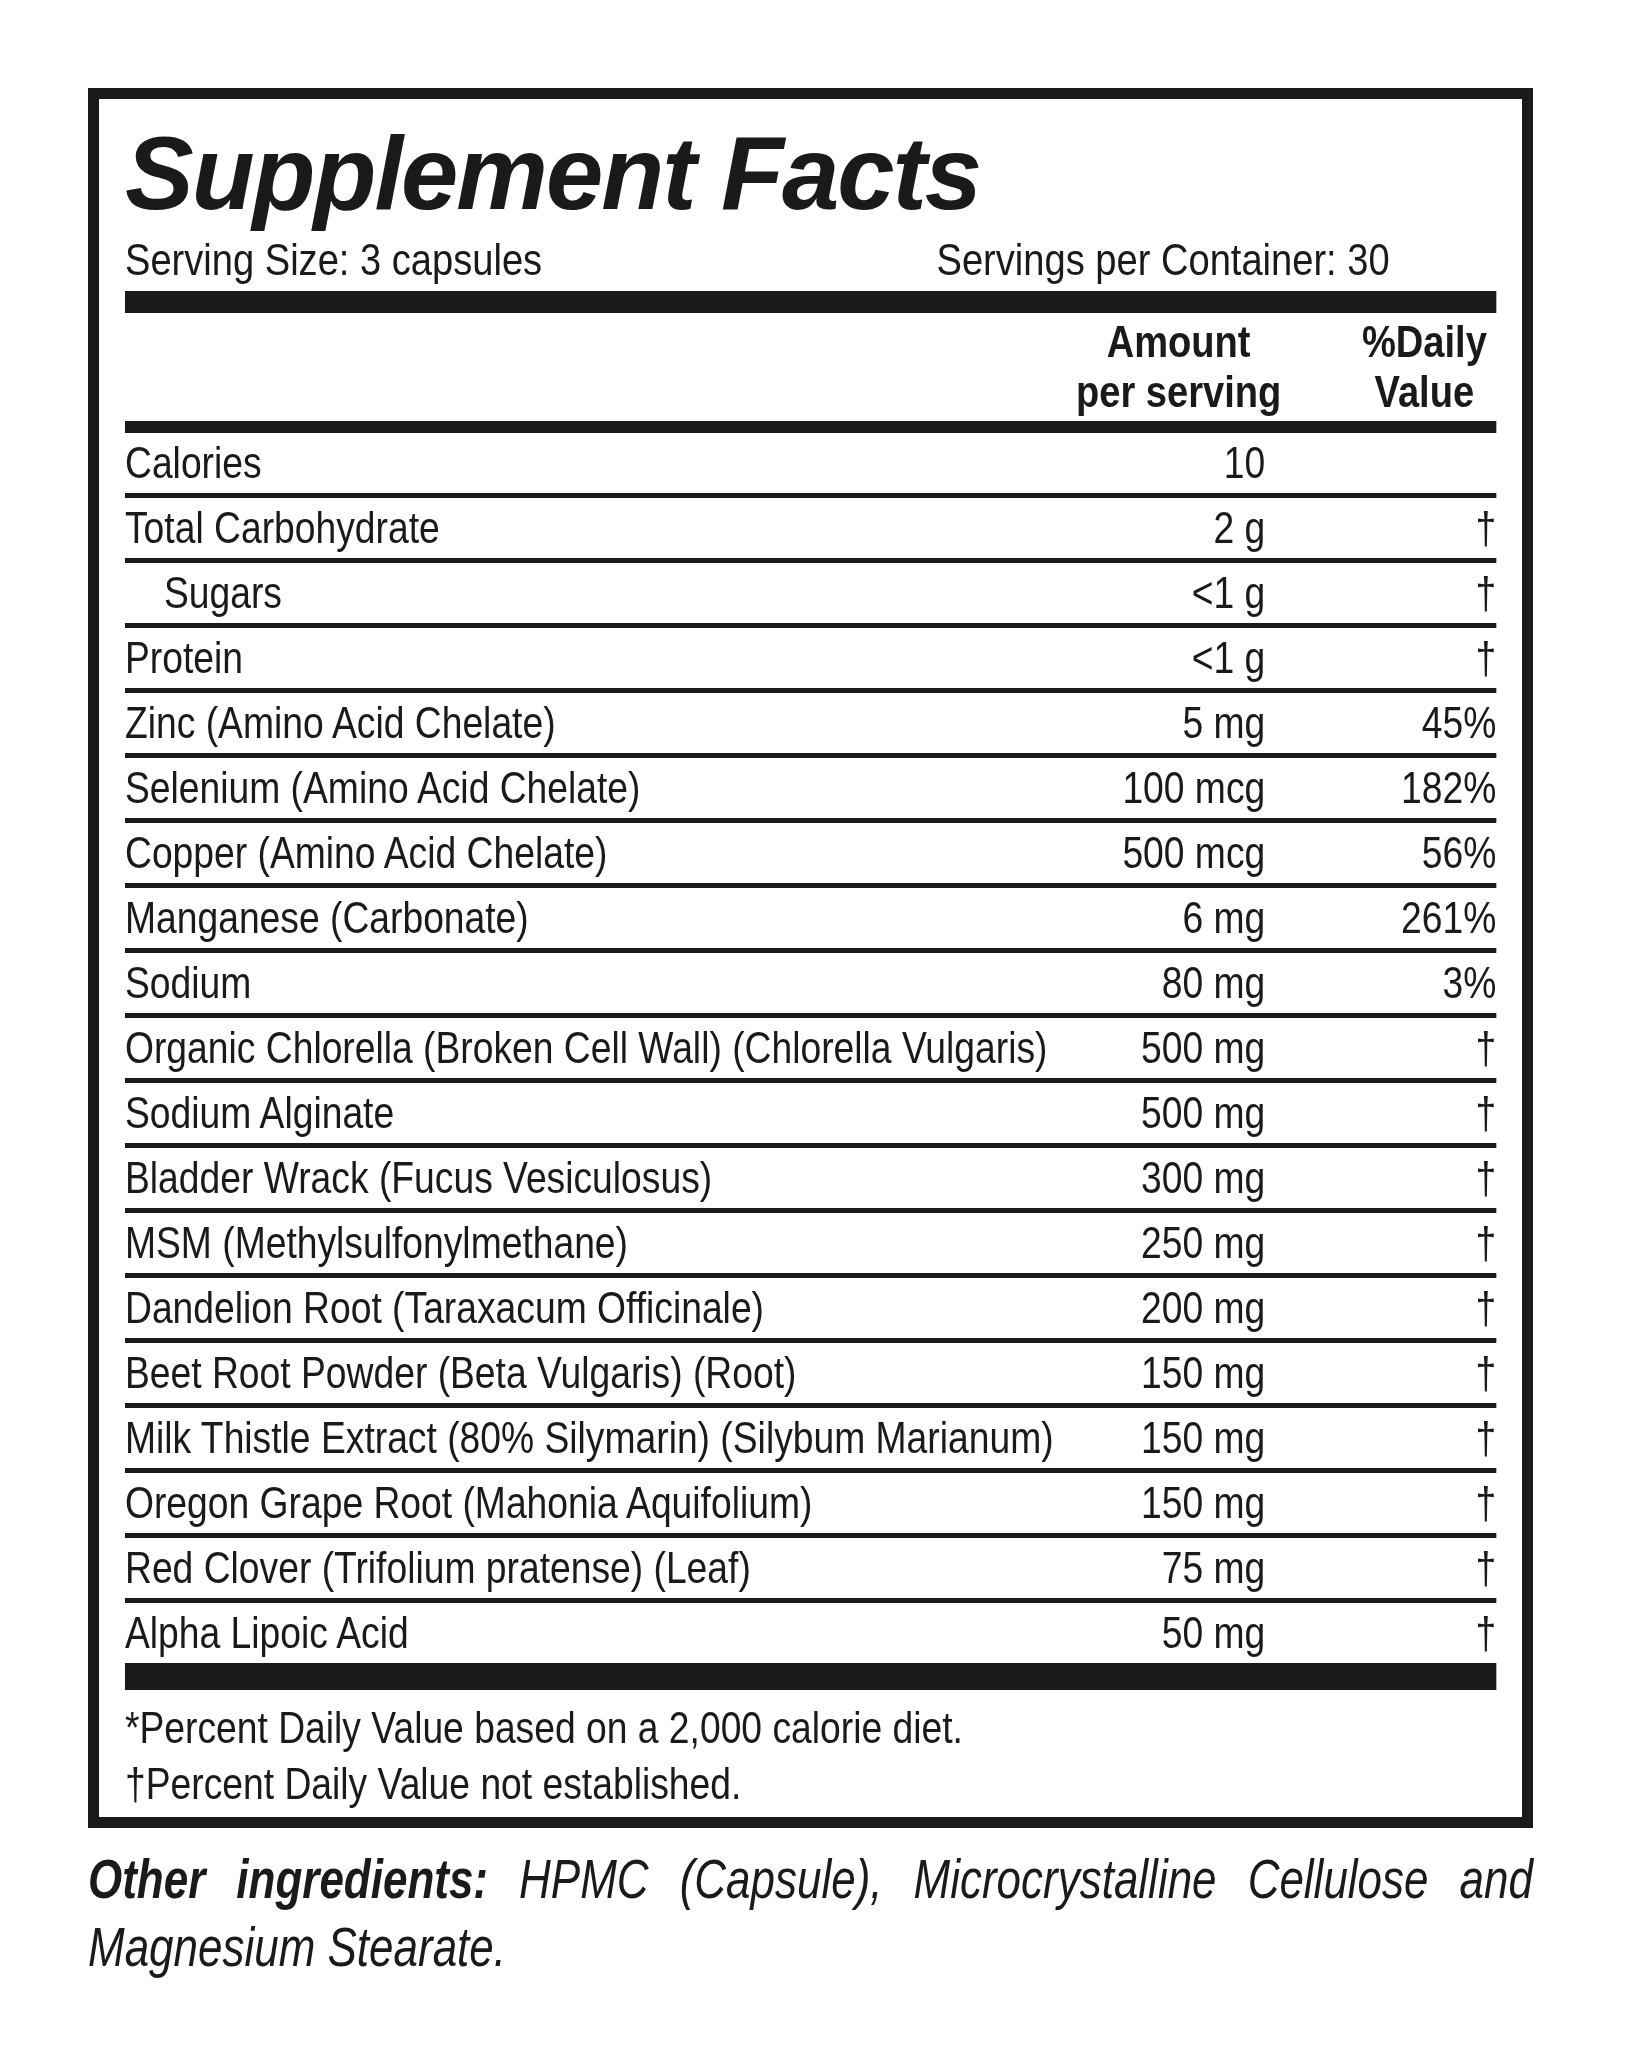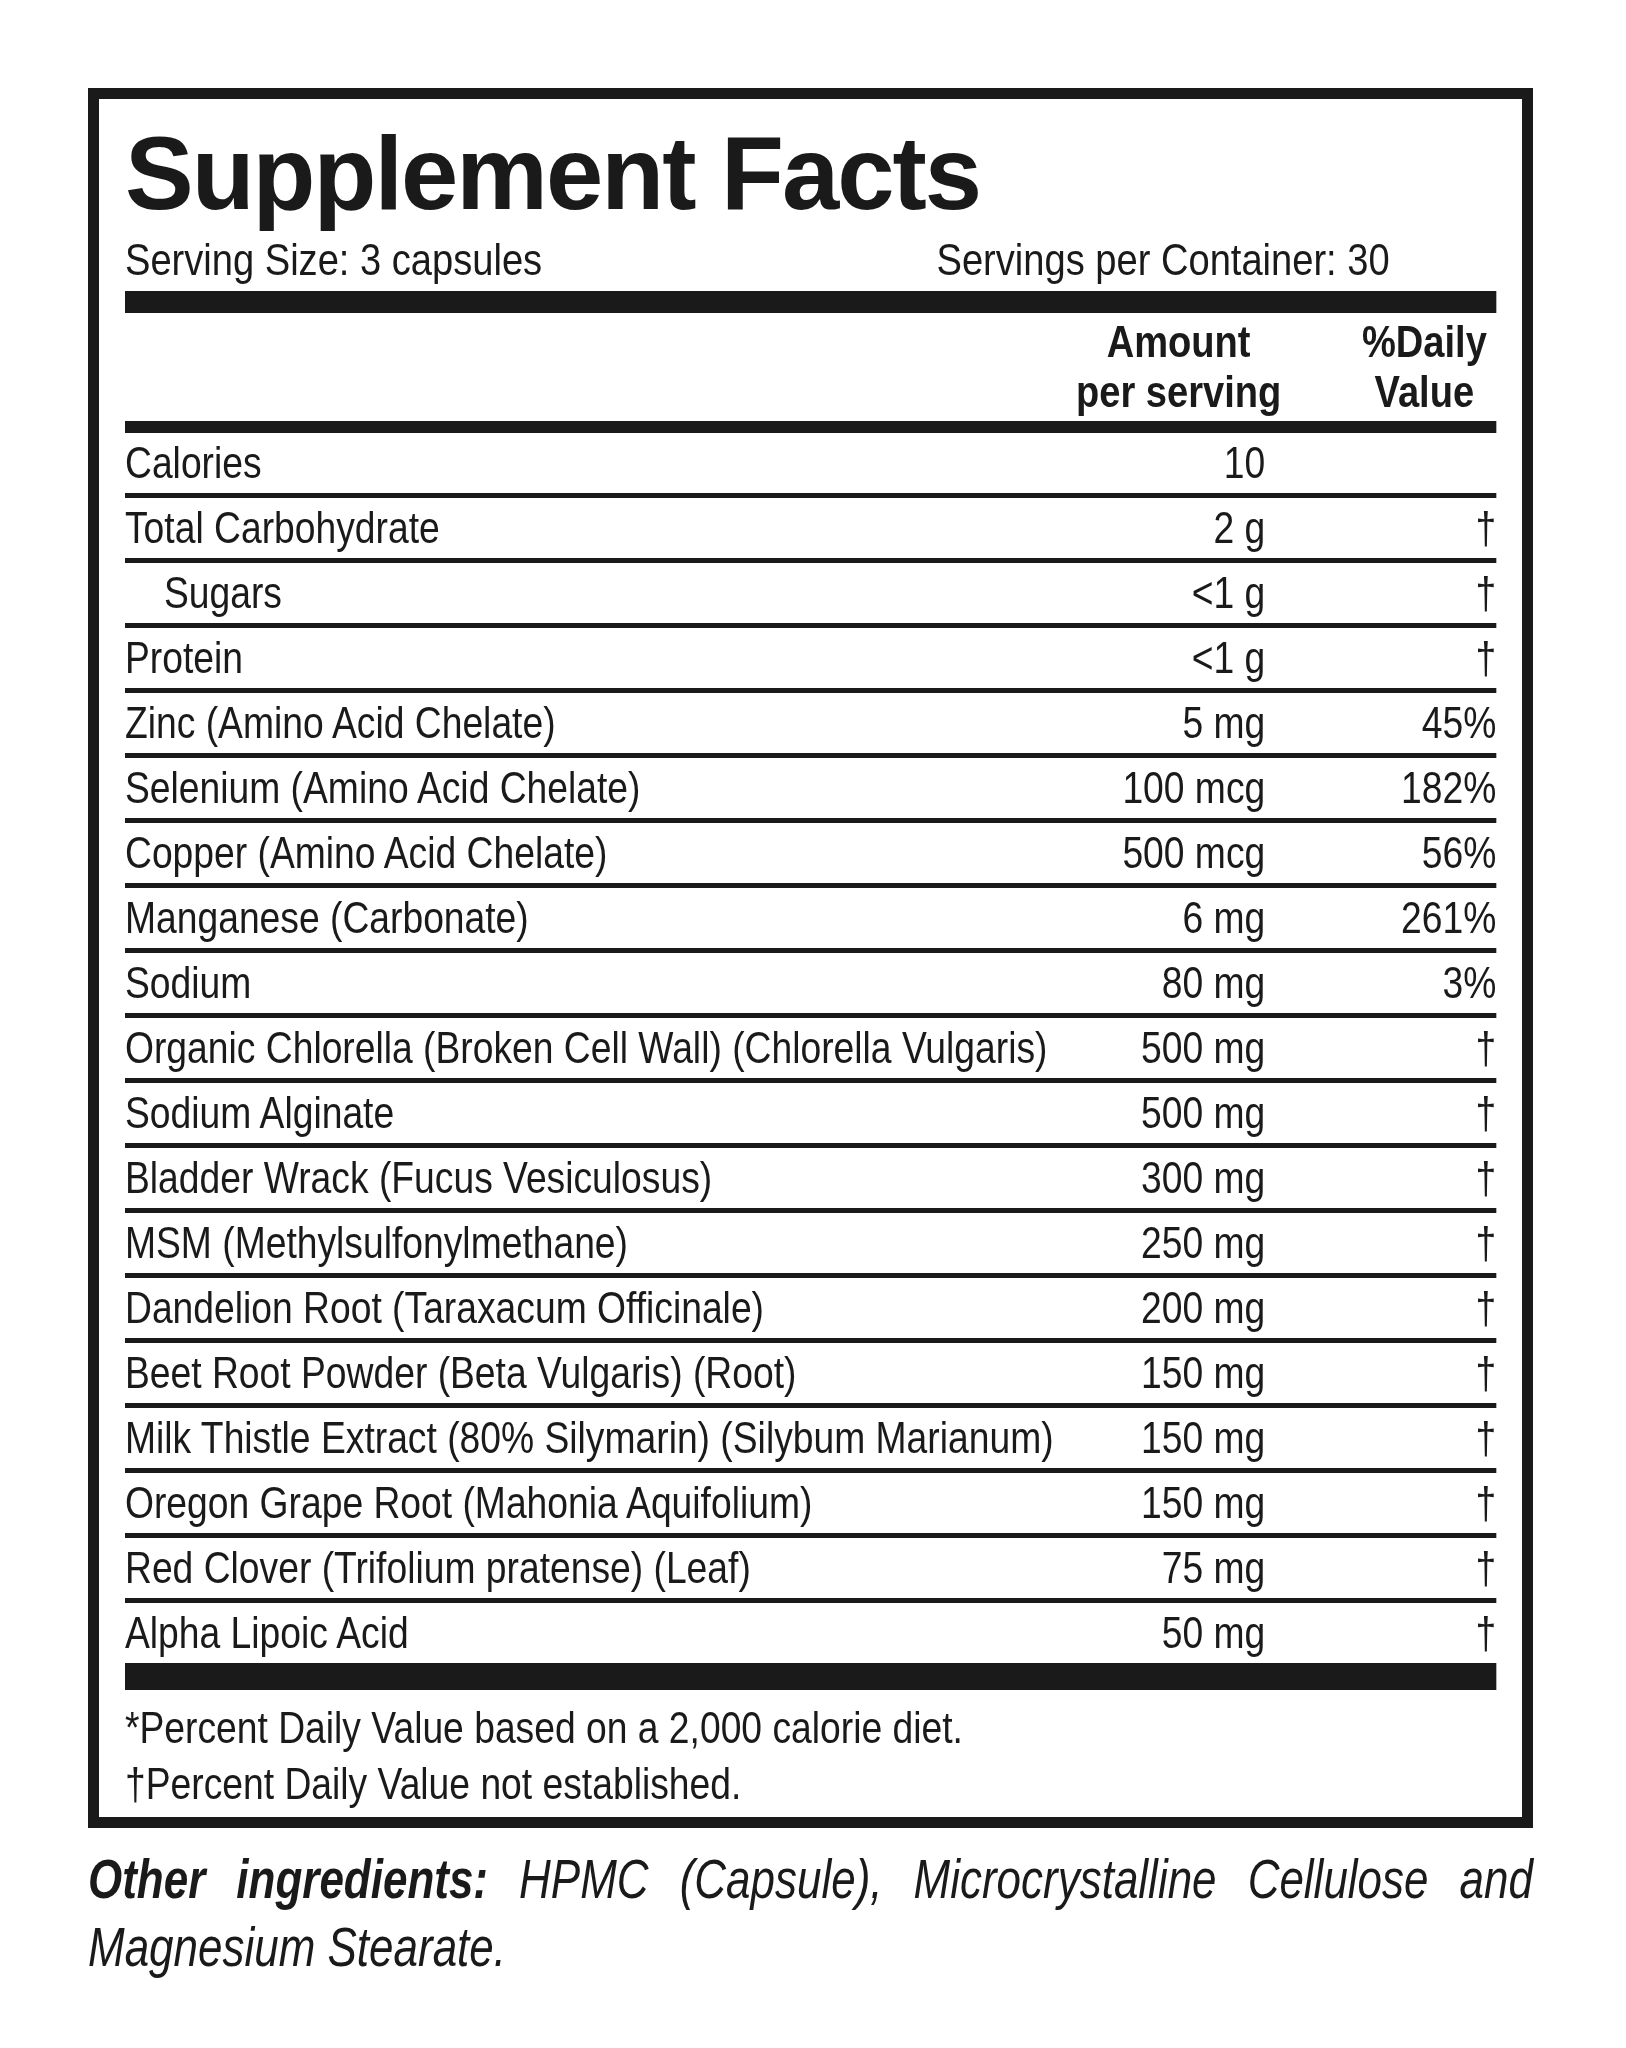--- a/index.html
+++ b/index.html
@@ -12,21 +12,21 @@
   
   .facts-box {
     position:absolute; left:88px; top:88px;
     width:1445px; height:1740px;
     border:11px solid #1a1a1a; box-sizing:border-box;
     background:#ffffff;
   }
   .title {
     margin:26px 0 0 26px;
     font-size:103px; line-height:98px; font-weight:bold;
-    letter-spacing:-2px; white-space:nowrap;
+    letter-spacing:-2px; white-space:nowrap;font-style:italic;
   }
   
   .scaled {
     margin-left:26px; width:1620px;
     transform:scaleX(0.8465); transform-origin:left top;
   }
   .serving-row {
     display:flex; justify-content:space-between;
     padding-right:126px; margin-top:12px;
     font-size:45px; line-height:50px; white-space:nowrap;

